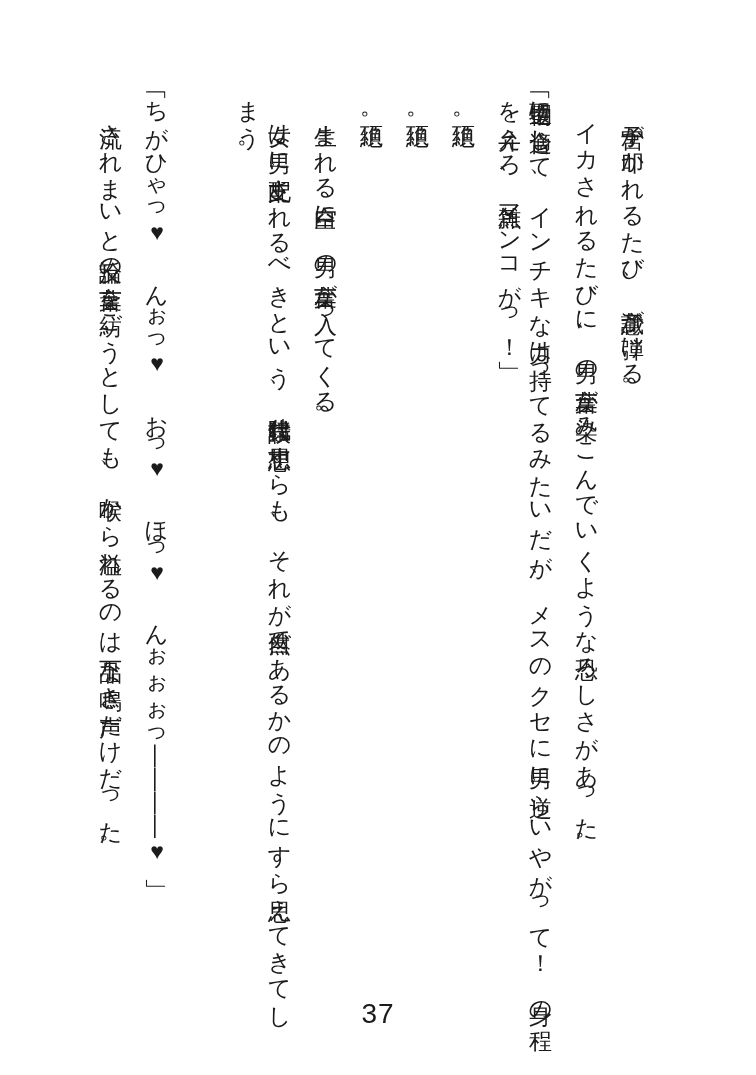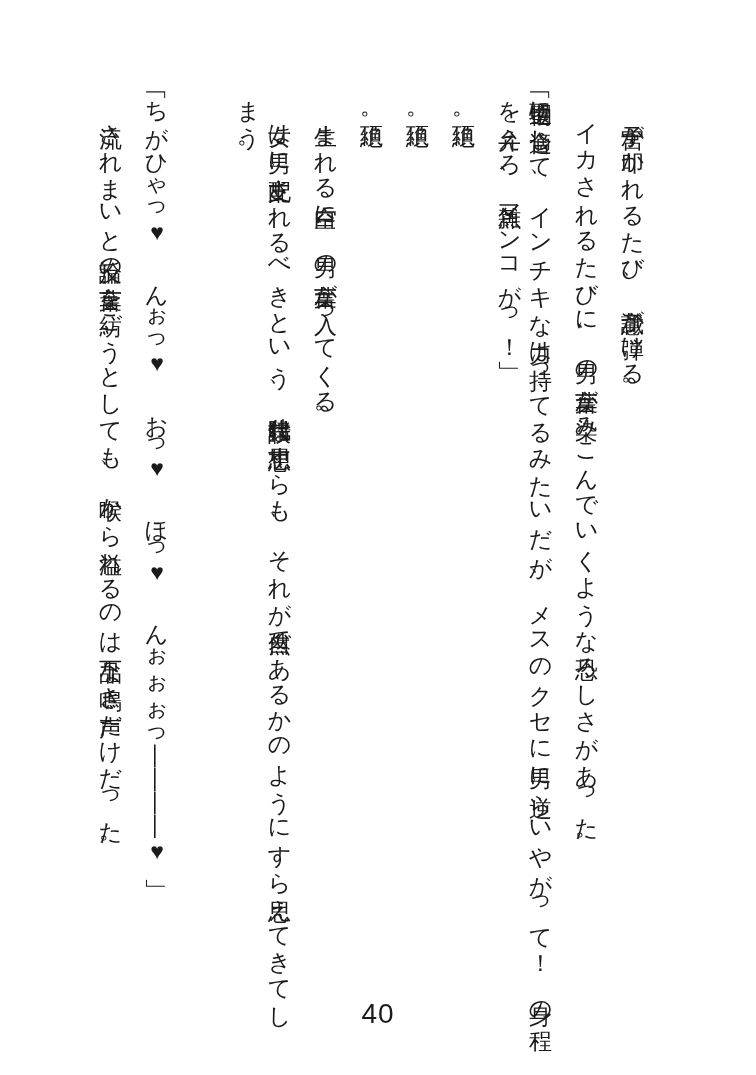--- a/index.html
+++ b/index.html
@@ -60,15 +60,15 @@
     <p>　絶頂。</p>
     <p>　絶頂。</p>
     <p>　絶頂。</p>
     <p>　生まれる空白に、男の言葉が入ってくる。</p>
     <p>　女は男に支配されるべきという、時代錯誤な思想すらも、それが自然であるかのようにすら思えてきてしまう。</p>
     <p>　</p>
     <p>「ちがひゃっ♥　んぉっ♥　おっ♥　ほっ♥　んぉぉぉっ――――♥」</p>
     <p>　流されまいと反論の言葉を紡ごうとしても、喉から溢れるのは下品な鳴き声だけだった。</p>
   </div>
 
-  <div class="page-number">40</div>
+  <div class="page-number">37</div>
 
 </div>
 
 </body></html>

